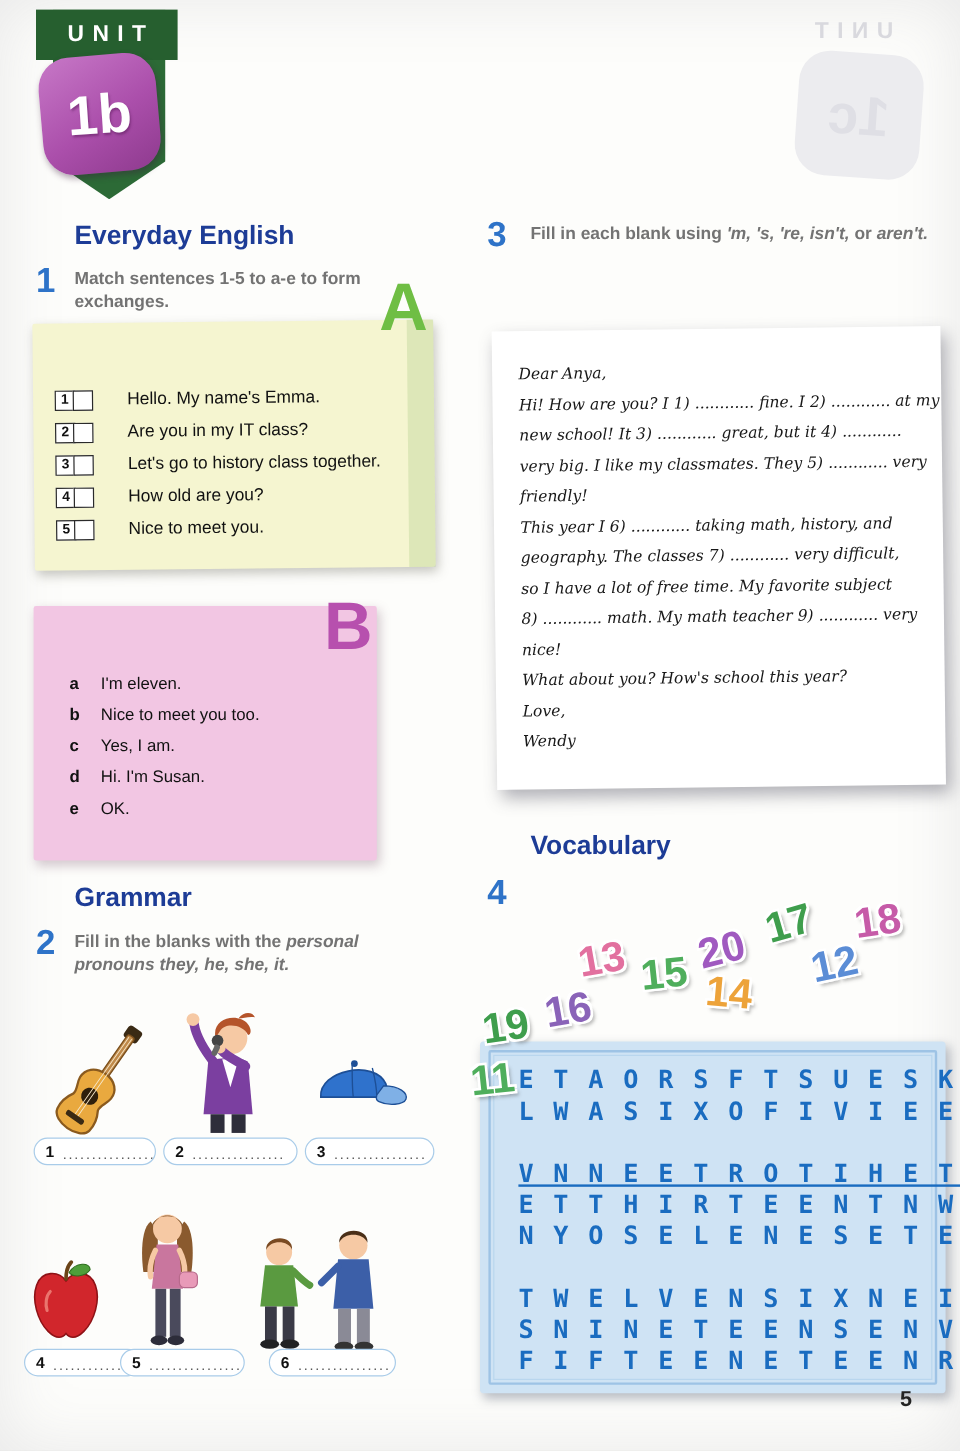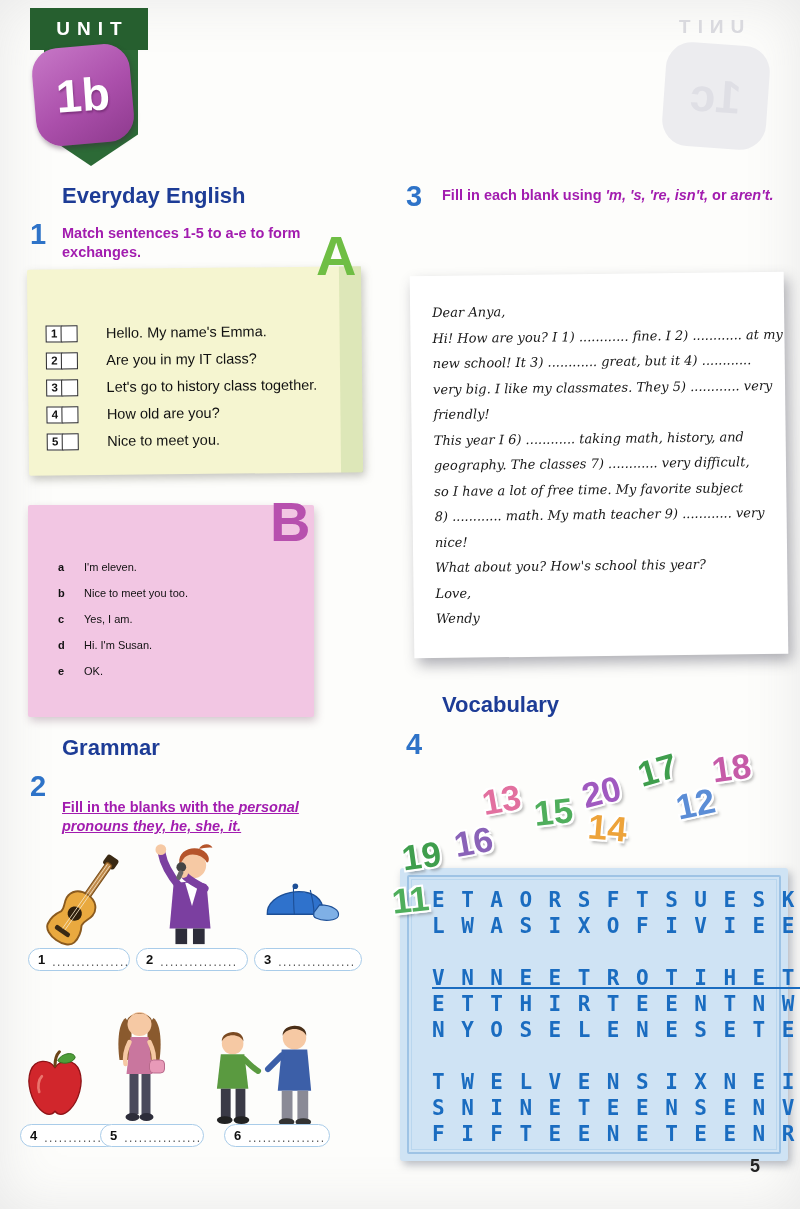--- a/index.html
+++ b/index.html
@@ -25,39 +25,39 @@
   .ghost-label { position:absolute; left:672px; top:16px; color:#d9d9de; font-size:19px; font-weight:bold;
                  letter-spacing:7px; transform:scaleX(-1); z-index:1; }
   .ghost-badge { position:absolute; left:664px; top:44px; width:104px; height:104px; border-radius:26px;
                  background:#ececef; transform:rotate(4deg); display:flex; align-items:center;
                  justify-content:center; z-index:1; }
   .ghost-badge span { color:#dfdfe5; font-size:46px; font-weight:bold; transform:scaleX(-1); }
 
   
   .h-section { position:absolute; font-size:22px; font-weight:bold; color:#1d3c96; z-index:3; }
   .ex-num { position:absolute; font-size:29px; font-weight:bold; color:#2e73c8; line-height:1; z-index:3; }
-  .ex-instr { position:absolute; font-size:14.5px; font-weight:bold; color:#a21caf; line-height:19px; z-index:3; }
+  .ex-instr { position:absolute; font-size:14.5px; font-weight:bold; color:#737373; line-height:19px; z-index:3; }
   .ex-instr em { font-style:italic; }
 
   
   .card-a { position:absolute; left:28px; top:268px; width:334px; height:206px; background:#f5f5d0;
             transform:rotate(-0.6deg); box-shadow:2px 4px 9px rgba(95,95,80,.35); border-radius:2px; z-index:2; }
   .ca-strip { position:absolute; right:0; top:0; width:22px; height:100%; background:rgba(150,190,110,.25); }
   .card-letter { position:absolute; font-size:56px; font-weight:bold; line-height:1; z-index:4; }
   .ca-row { position:absolute; left:18px; display:flex; align-items:center; height:20px; }
   .num-box, .ans-box { width:17px; height:17px; border:1.6px solid #2a2a2a; background:#fff;
             display:inline-flex; align-items:center; justify-content:center;
             font-size:11.5px; font-weight:bold; color:#111; flex:none; }
   .ans-box { margin-left:-1.6px; }
   .ca-text { margin-left:28px; font-size:14.5px; color:#111; white-space:nowrap; }
 
   
   .card-b { position:absolute; left:28px; top:505px; width:286px; height:212px; background:#f2c6e3;
             box-shadow:2px 4px 9px rgba(125,90,112,.32); border-radius:2px; z-index:2; }
-  .cb-row { position:absolute; left:30px; font-size:11px; color:#111; white-space:nowrap; }
+  .cb-row { position:absolute; left:30px; font-size:14px; color:#111; white-space:nowrap; }
   .cb-letter { font-weight:bold; display:inline-block; width:26px; }
 
   
   .note { position:absolute; left:412px; top:274px; width:374px; height:382px; background:#fff;
           transform:rotate(-0.7deg); box-shadow:4px 7px 14px rgba(70,70,85,.42);
           padding:24px 12px 0 22px; overflow:hidden; z-index:2; }
   .note-line { font-family:"DejaVu Serif", serif; font-style:italic; font-size:13px;
                line-height:25.5px; color:#181818; white-space:nowrap; }
 
   
@@ -147,21 +147,21 @@
     <div class="cb-row" style="top:134px;">
       <span class="cb-letter">d</span><span>Hi. I'm Susan.</span>
     </div>
     <div class="cb-row" style="top:160px;">
       <span class="cb-letter">e</span><span>OK.</span>
     </div>
   </div>
 
   <div class="h-section" style="left:62px; top:735px;">Grammar</div>
   <div class="ex-num" style="left:30px; top:772px;">2</div>
-  <div class="ex-instr" style="left:62px; top:798px; width:272px;text-decoration:underline;"><span>Fill in the blanks with the </span><em>personal pronouns</em><em> they, he, she, it.</em></div>
+  <div class="ex-instr" style="left:62px; top:776px; width:272px;"><span>Fill in the blanks with the </span><em>personal pronouns</em><em> they, he, she, it.</em></div>
 
   <div class="illus" style="left:28px; top:846px; width:100px; height:100px;">
     <svg viewBox="0 0 100 105" width="100" height="100">
       <g transform="translate(0,14) rotate(35 50 52)">
         <rect x="43" y="-14" width="14" height="12" rx="3" fill="#3a2a14"></rect>
         <rect x="46.5" y="-6" width="7" height="52" rx="2" fill="#c08a4a" stroke="#7a4f1c" stroke-width="1.2"></rect>
         <path d="M50,34 C39,34 33,41 33.5,49 C34,55 38,59 37,64 C34,69 31.5,75 33,83 C35.5,95 64.5,95 67,83 C68.5,75 66,69 63,64 C62,59 66,55 66.5,49 C67,41 61,34 50,34 Z" fill="#e9a93f" stroke="#8a5a1e" stroke-width="2"></path>
         <circle cx="50" cy="58" r="7.5" fill="#2e1f0c"></circle>
         <rect x="41" y="78" width="18" height="5" rx="2" fill="#3a2a14"></rect>
         <path d="M48.5,-4 L48.5,78 M51.5,-4 L51.5,78" stroke="#f5e6c8" stroke-width="0.8" fill="none"></path>

